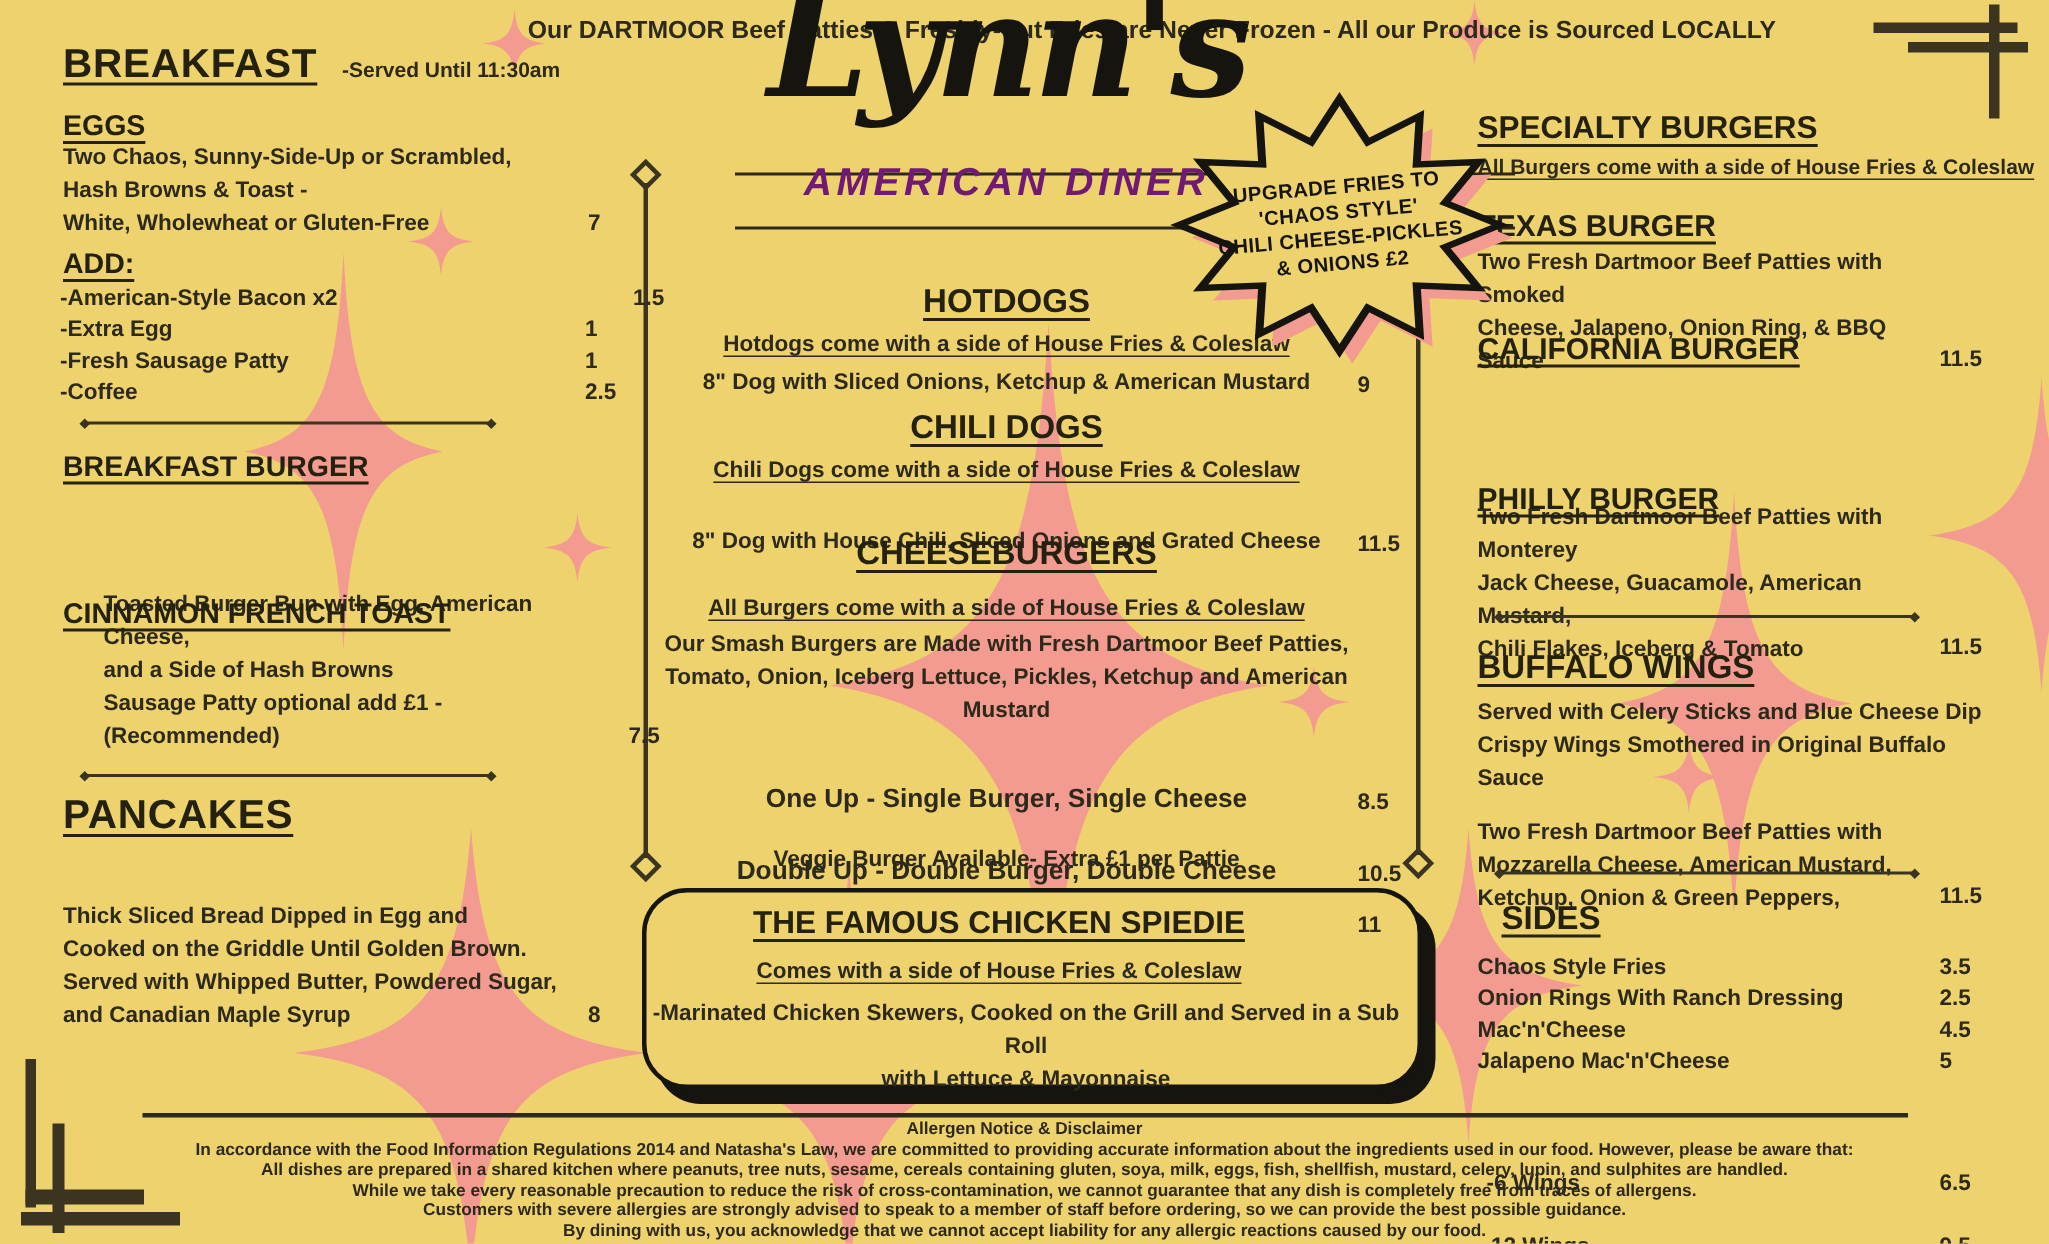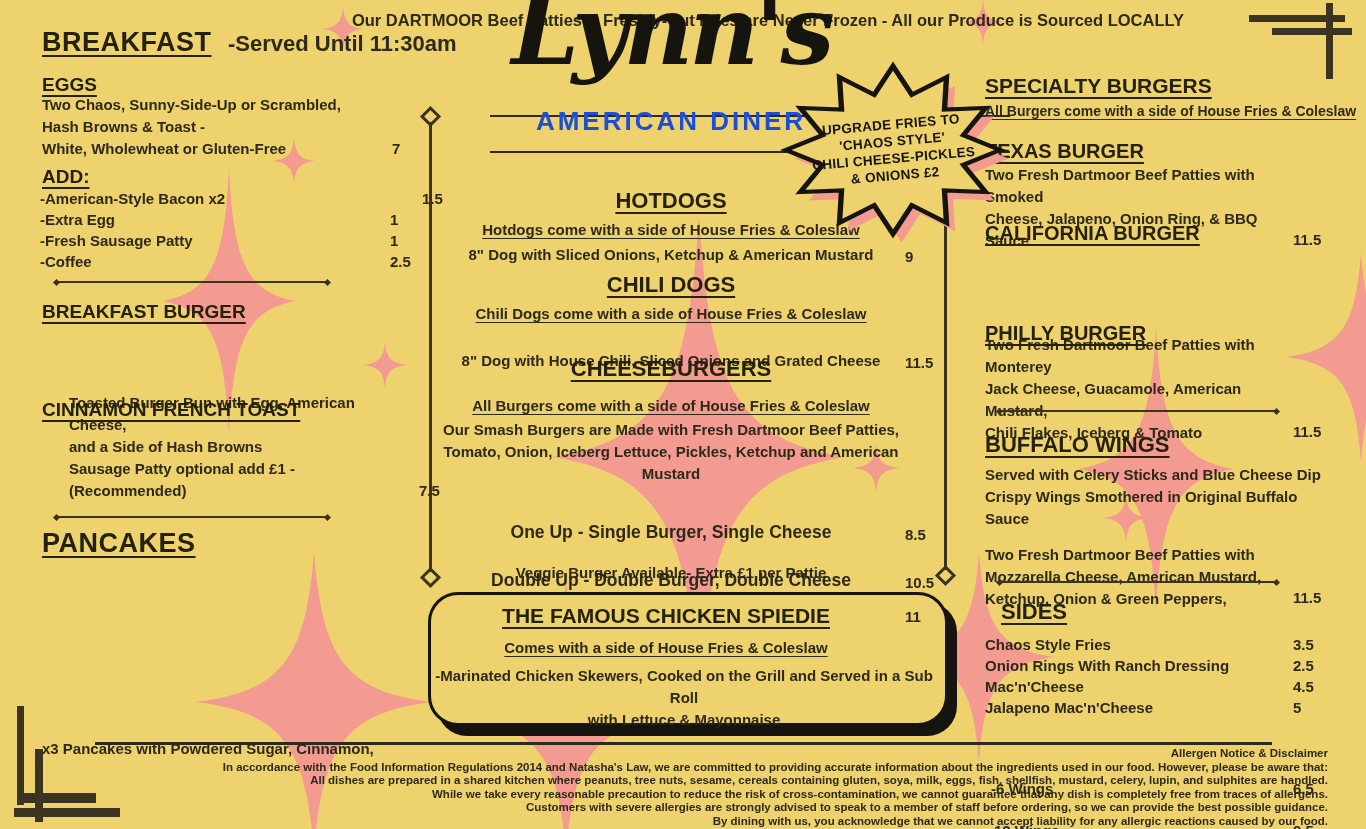--- a/index.html
+++ b/index.html
@@ -36,36 +36,36 @@
   .hdiv::before{left:-3px;} .hdiv::after{right:-3px;}
   
   .banner{position:absolute;left:170px;top:11px;width:1196px;text-align:center;
           font-size:16.5px;font-weight:700;z-index:1;white-space:nowrap;}
   
   .logo-name{position:absolute;left:0;top:-26px;width:478px;text-align:center;
              font-family:"DejaVu Serif",serif;font-style:italic;font-weight:700;
              font-size:96px;color:#16140e;letter-spacing:-4px;z-index:3;}
   .logo-rule{position:absolute;height:2px;background:#2d291b;z-index:1;}
   .logo-sub{position:absolute;left:0;top:106px;width:478px;text-align:center;font-size:26px;
-            font-weight:700;letter-spacing:3px;color:#1d4ed8;z-index:2;white-space:nowrap;}
+            font-weight:700;letter-spacing:3px;color:#701a75;z-index:2;white-space:nowrap;font-style:italic;}
   
   .badge{position:absolute;left:786px;top:66px;width:214px;height:168px;z-index:4;}
   .badge svg{position:absolute;inset:0;width:100%;height:100%;overflow:visible;}
   .badge-text{position:absolute;inset:0;display:flex;flex-direction:column;justify-content:center;
               align-items:center;transform:rotate(-5deg);font-size:13.5px;font-weight:700;
               line-height:17px;color:#16140e;text-align:center;letter-spacing:.3px;z-index:2;}
   
   .spiedie{position:absolute;left:428px;top:592px;width:514px;height:128px;background:#edd26e;
            border:3.5px solid #16140e;border-radius:30px;box-shadow:9px 10px 0 0 #16140e;z-index:2;}
   .spiedie .inner{position:relative;width:100%;height:100%;padding-left:45px;}
   
   .brow{font-size:17.5px;font-weight:700;}
   .brow .price{top:4px;}
   
-  .footer{position:absolute;left:38px;top:747px;width:1290px;text-align:right;z-index:1;
+  .footer{position:absolute;left:38px;top:747px;width:1290px;text-align:center;z-index:1;
           font-size:11.5px;font-weight:600;line-height:13.6px;}
   .footer .f-title{font-weight:700;}
   .footer div{white-space:nowrap;}
   .frule{position:absolute;left:95px;top:742px;width:1177px;height:2.5px;background:#2d291b;z-index:1;}
   
   .bar{position:absolute;background:#3a3420;}
   .corner{position:absolute;z-index:2;}
 </style>
 </head>
 <body>
@@ -130,21 +130,21 @@
     <i class="dia top"></i>
     <i class="dia bot"></i>
   </div>
   <div class="vdiv" style="left:944px;top:192px;height:378px;">
     <i class="dia bot"></i>
   </div>
 
   <div class="col col-left" style="left:40px;width:380px;height:829px;">
     <div class="abs" style="top:27px;left:2px;white-space:nowrap;">
       <span class="h h1">BREAKFAST</span>
-      <span style="font-size:22px;font-weight:600;margin-left:12px;text-align:right;">-Served Until 11:30am</span>
+      <span style="font-size:14px;font-weight:600;margin-left:12px;text-align:right;">-Served Until 11:30am</span>
     </div>
 
     <div class="abs h h2" style="top:74px;left:2px;">EGGS</div>
     <div class="abs para body-t" style="top:94px;left:2px;width:346px;">
       <div>Two Chaos, Sunny-Side-Up or Scrambled,</div>
       <div>Hash Browns &amp; Toast -</div>
       <div>White, Wholewheat or Gluten-Free</div>
       <span class="price">7</span>
     </div>
 
@@ -172,20 +172,27 @@
 
     <div class="abs h h2" style="top:301px;left:2px;">BREAKFAST BURGER</div>
     <div class="abs para body-t" style="top:326px;left:2px;width:346px;margin-left:27px;">
       <div>Toasted Burger Bun with Egg, American Cheese,</div>
       <div>and a Side of Hash Browns</div>
       <div>Sausage Patty optional add £1 - (Recommended)</div>
       <span class="price">7.5</span>
     </div>
 
     <div class="abs h h2" style="top:399px;left:2px;">CINNAMON FRENCH TOAST</div>
+    <div class="abs para body-t" style="top:424px;left:2px;width:346px;">
+      <div>Thick Sliced Bread Dipped in Egg and</div>
+      <div>Cooked on the Griddle Until Golden Brown.</div>
+      <div>Served with Whipped Butter, Powdered Sugar,</div>
+      <div>and Canadian Maple Syrup</div>
+      <span class="price">8</span>
+    </div>
 
     <div class="hdiv" style="left:17px;top:516px;width:270px;"></div>
 
     <div class="abs h h1" style="top:528px;left:2px;">PANCAKES</div>
 
     <div class="abs para body-t" style="top:562px;left:2px;width:346px;">
       <div>x3 Pancakes with Powdered Sugar, Cinnamon,</div>
 
     </div>
 

